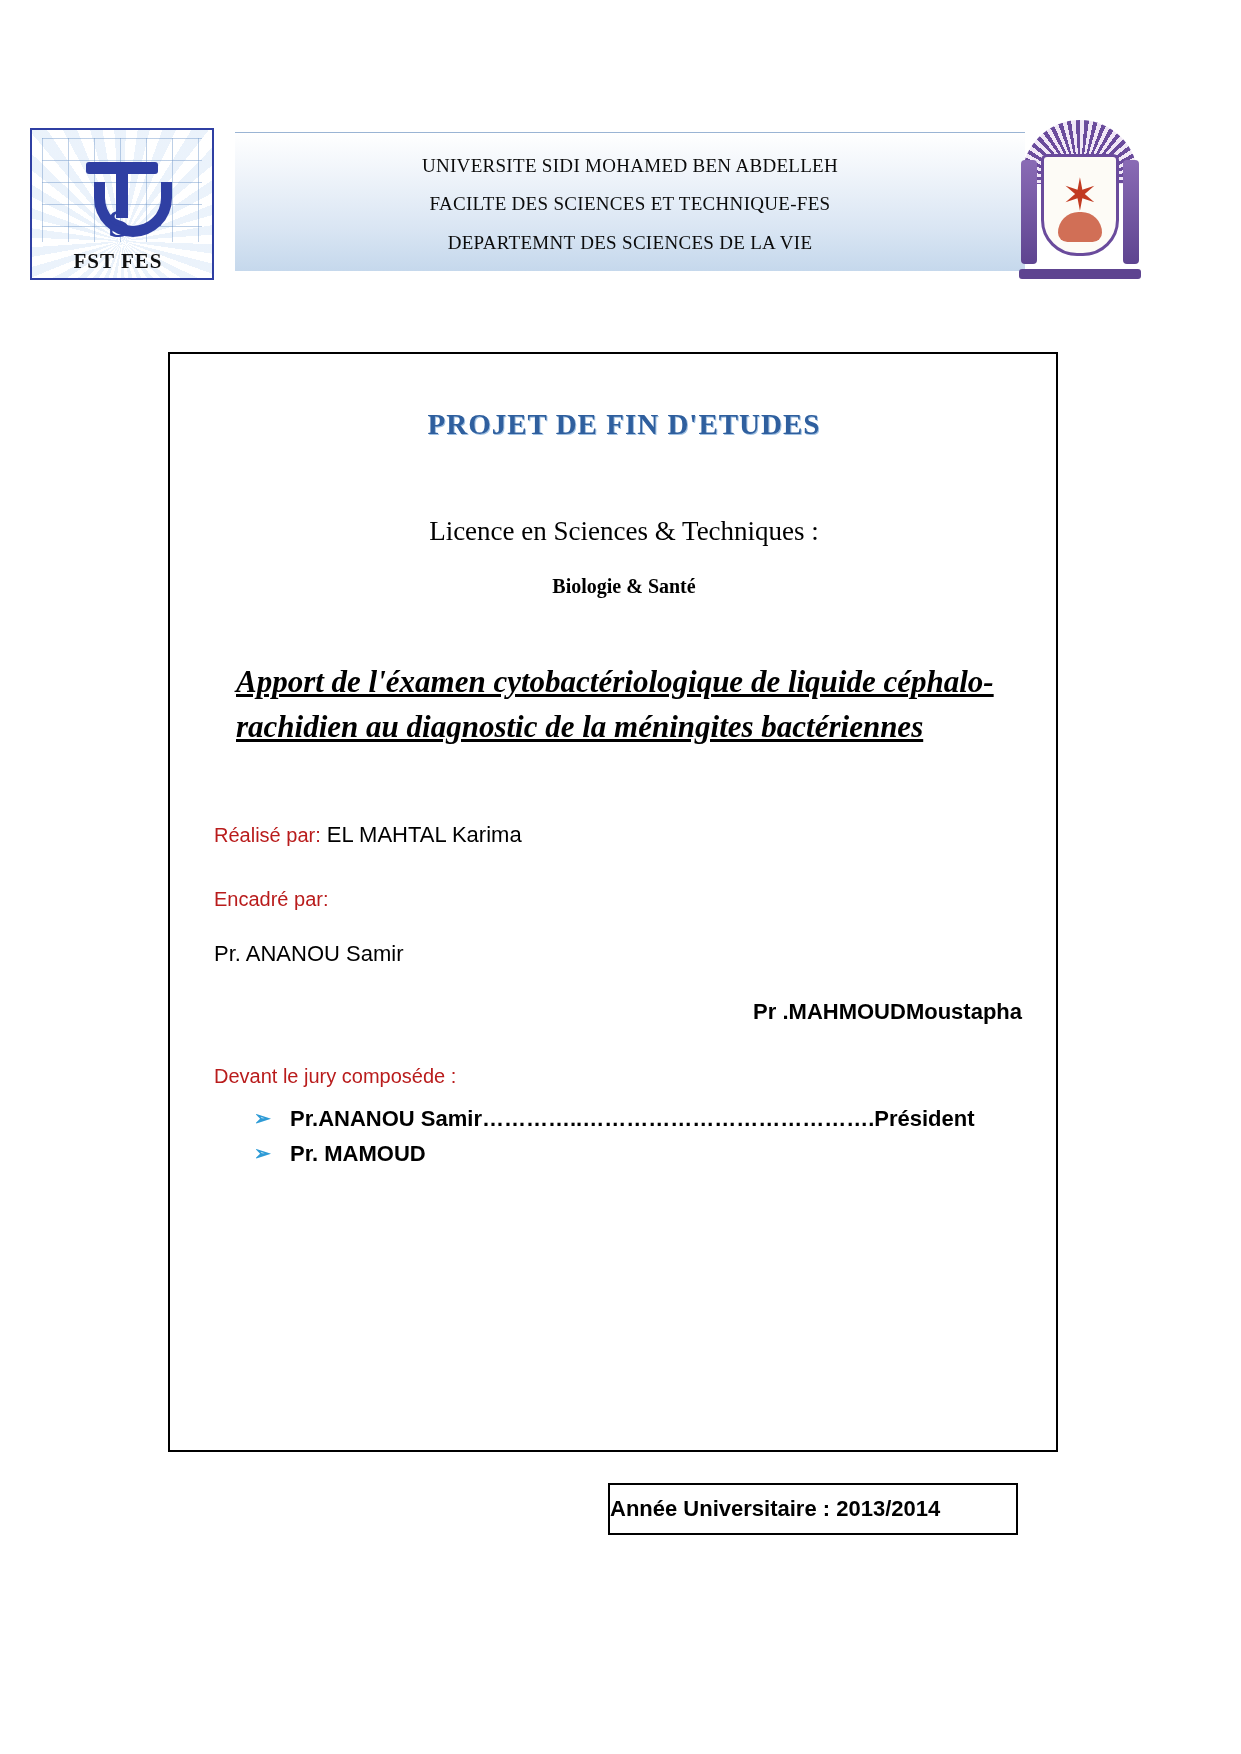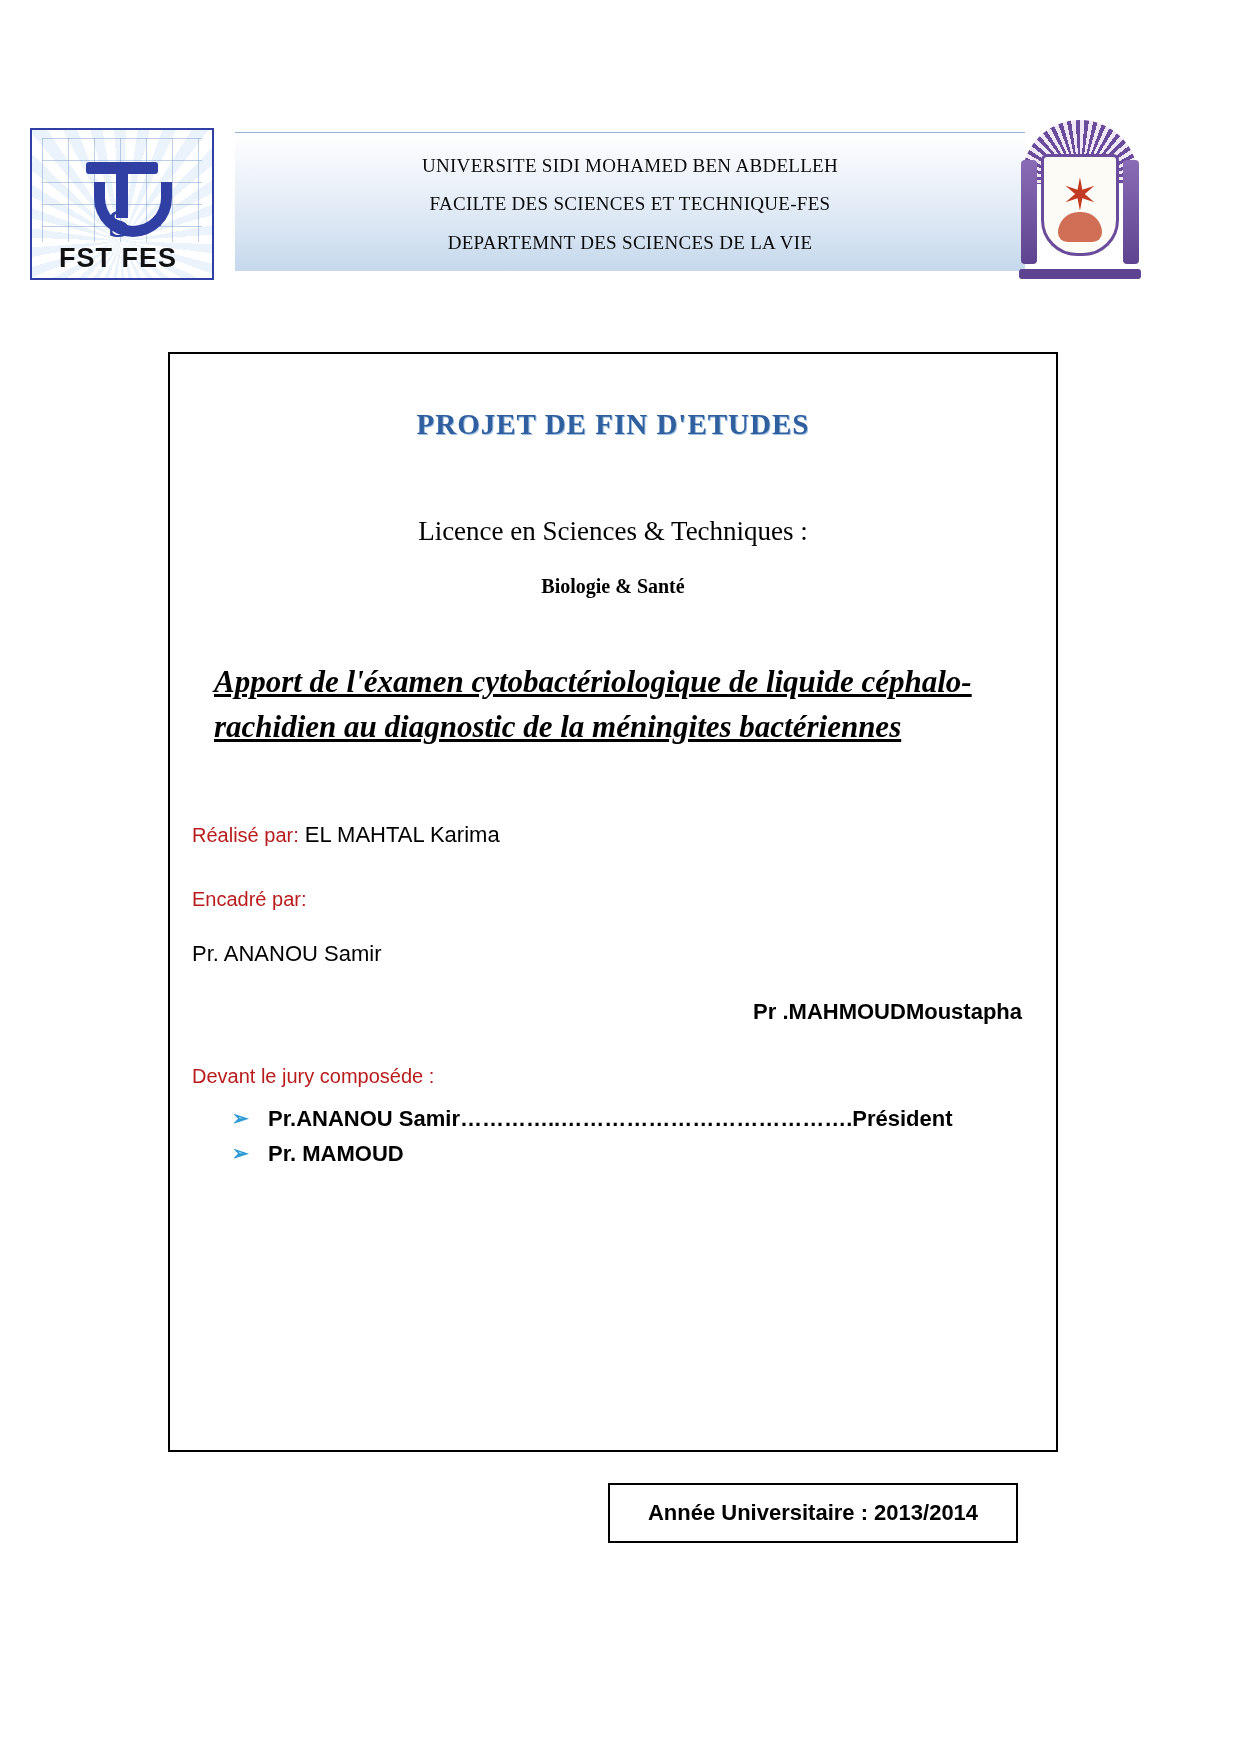--- a/index.html
+++ b/index.html
@@ -110,23 +110,23 @@
     font-family: "Liberation Serif", serif;
     font-size: 40px;
     font-weight: bold;
     color: #2f3fa3;
     letter-spacing: -4px;
   }
   .logo-left .fstfes {
     position: absolute;
     left: 0; right: 8px; bottom: 4px;
     text-align: center;
-    font-family: Liberation Sans, sans-serif;
-    font-weight: bold;
-    font-size: 27px;
+    font-family: Liberation Serif, serif;
+    font-weight: bold;
+    font-size: 21px;
     color: #111111;
     letter-spacing: 1px;
   }
 
   
   .logo-right {
     position: absolute;
     left: 985px;
     top: 0px;
     width: 130px;
@@ -185,20 +185,21 @@
 
   
   .frame {
     position: absolute;
     left: 168px;
     top: 352px;
     width: 890px;
     height: 1100px;
     border: 2px solid #000000;
     box-sizing: border-box;
+    padding-left: 22px;
   }
 
   .pfe-title {
     margin-top: 54px;
     text-align: center;
     font-family: "Liberation Serif", serif;
     font-weight: bold;
     font-size: 29px;
     color: #2f5f9e;
     letter-spacing: 1px;
@@ -286,26 +287,26 @@
     color: #2e9bd6;
     font-size: 20px;
   }
 
   
   .year-box {
     position: absolute;
     left: 608px;
     top: 1483px;
     width: 410px;
-    height: 60px;
+    height: 52px;
     border: 2px solid #000000;
     box-sizing: border-box;
     display: flex;
     align-items: center;
-    justify-content: center;
+    justify-content: flex-start;
     font-family: "Liberation Sans", sans-serif;
     font-weight: bold;
     font-size: 22px;
   }
 </style>
 </head>
 <body>
 
 <div class="header">
 

